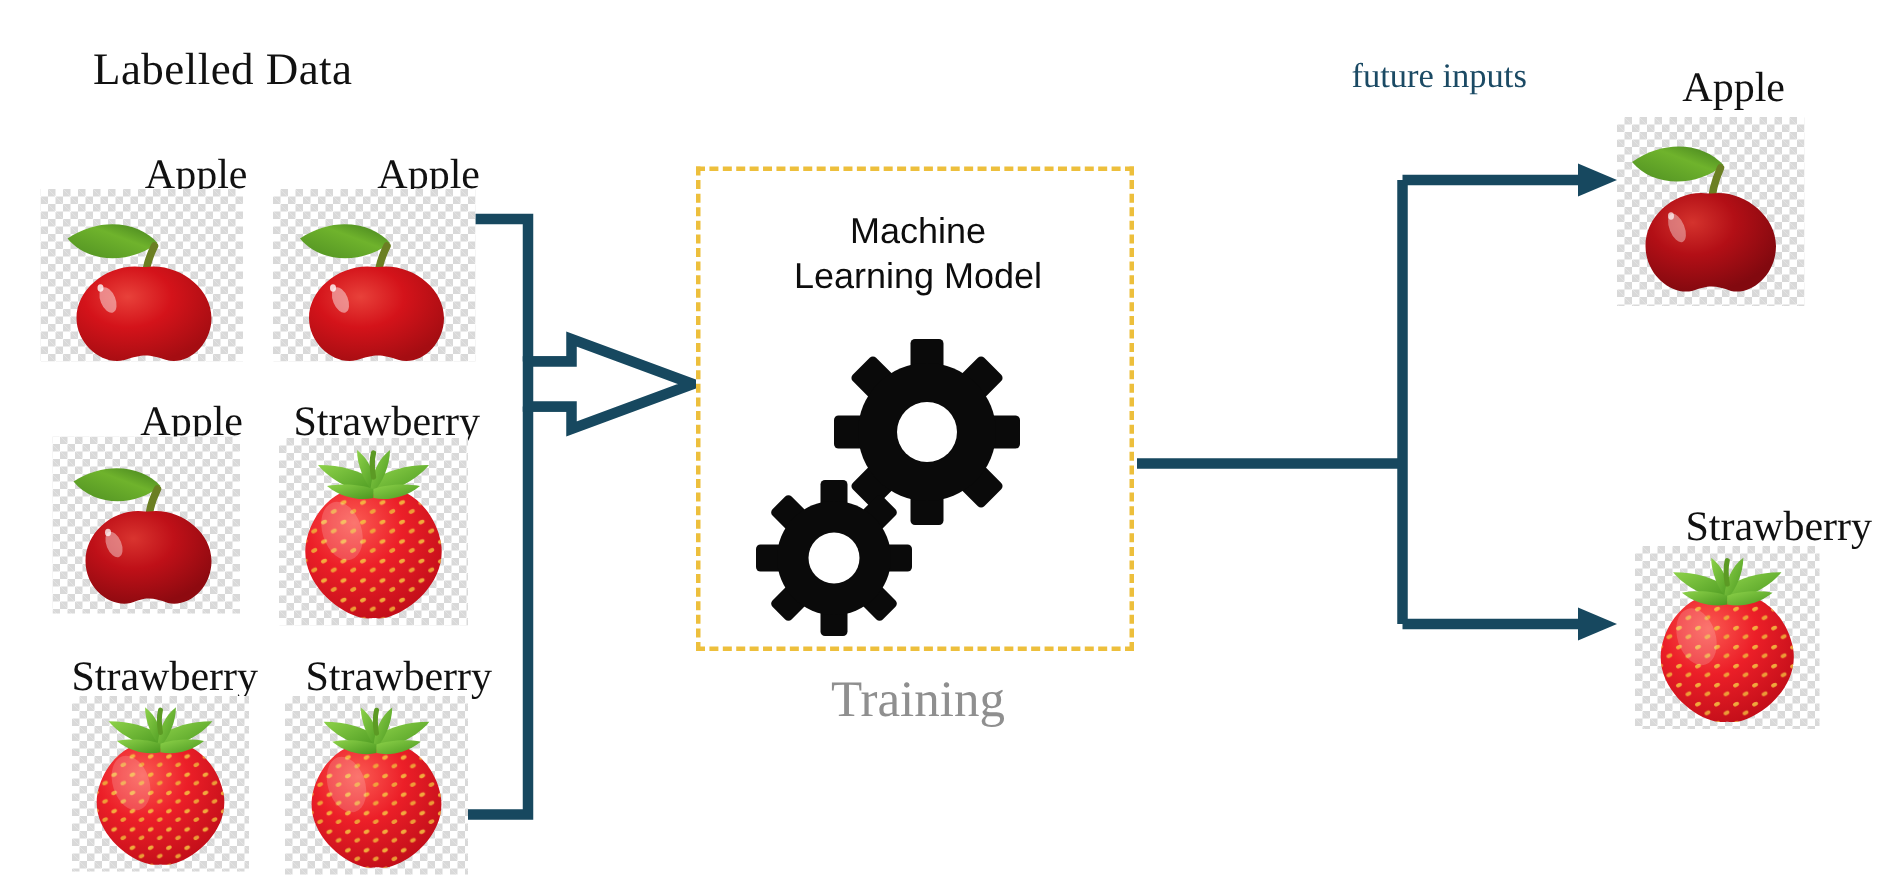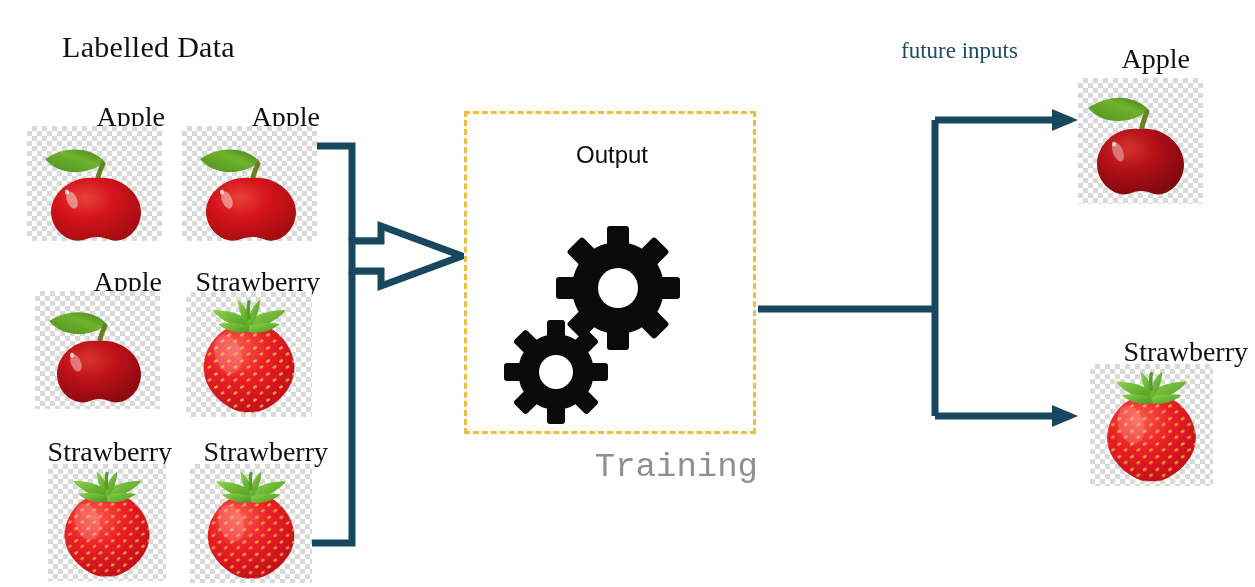--- a/index.html
+++ b/index.html
@@ -19,22 +19,22 @@
     font-family:"Liberation Serif",serif;
     font-size:28px;color:#111111;white-space:nowrap;text-align:right;
   }
   .model-title{
     position:absolute;left:466px;top:124px;width:292px;
     font-family:"Liberation Sans",sans-serif;
     font-size:24px;line-height:30px;color:#0d0d0d;text-align:center;
   }
   .training-label{
     position:absolute;left:466px;top:432px;width:292px;
-    font-family:Liberation Mono, monospace;
-    font-size:34px;color:#8f8f8f;text-align:right;white-space:nowrap;
+    font-family:Liberation Serif, serif;
+    font-size:34px;color:#8f8f8f;text-align:center;white-space:nowrap;
   }
   .output-label{
     position:absolute;left:901px;top:21px;width:150px;
     font-family:"Liberation Serif",serif;
     font-size:23px;line-height:27px;color:#1b4a64;text-align:left;
   }
 
   
   .model-box{
     position:absolute;left:464px;top:95px;width:292px;height:323px;
@@ -271,21 +271,22 @@
         <path d="M63 34 C55 31 42 30 32 32 C42 40 54 42 63 40 Z"></path>
         <path d="M63 34 C71 31 84 30 94 32 C84 40 72 42 63 40 Z"></path>
       </g>
       <path d="M63 26 C62 20 62 14 63 10" stroke="#5c9a24" stroke-width="3.5" fill="none" stroke-linecap="round"></path>
     </svg>
   </div>
 
   <div class="model-box"></div>
 
   <div class="model-title">
-    <div>Output</div>
+    <div>Machine</div>
+    <div>Learning Model</div>
   </div>
 
   <svg class="gears" viewBox="0 0 200 205" xmlns="http://www.w3.org/2000/svg">
 
     <g transform="translate(118,64)">
       <g fill="#0a0a0a">
         <g>
           <rect x="-11" y="-62" width="22" height="24" rx="3"></rect>
           <rect x="-11" y="-62" width="22" height="24" rx="3" transform="rotate(45)"></rect>
           <rect x="-11" y="-62" width="22" height="24" rx="3" transform="rotate(90)"></rect>

